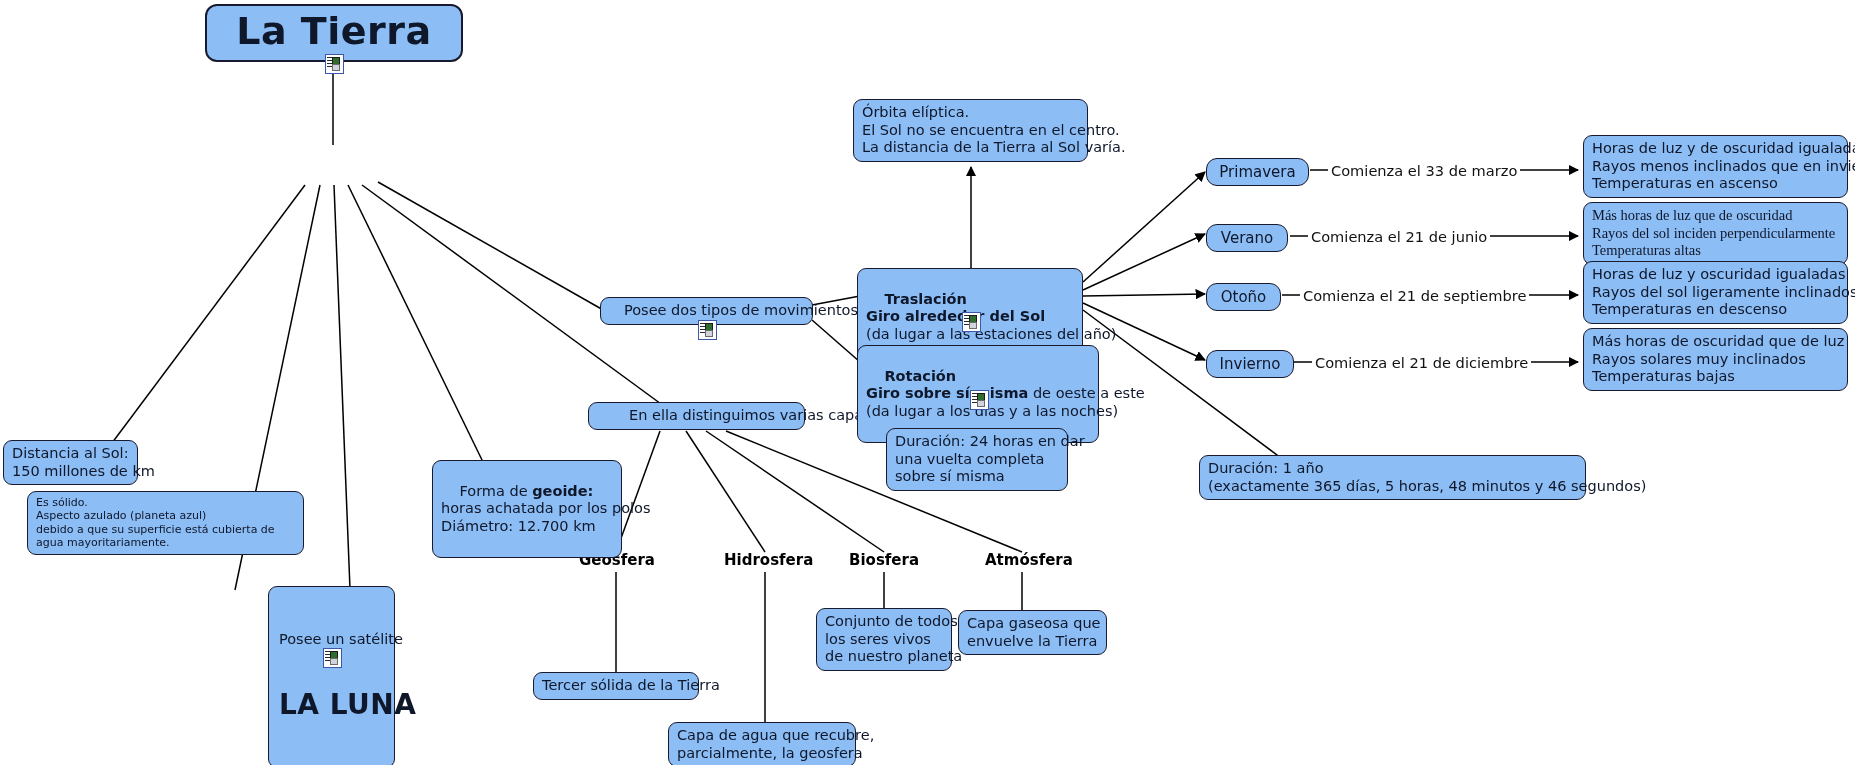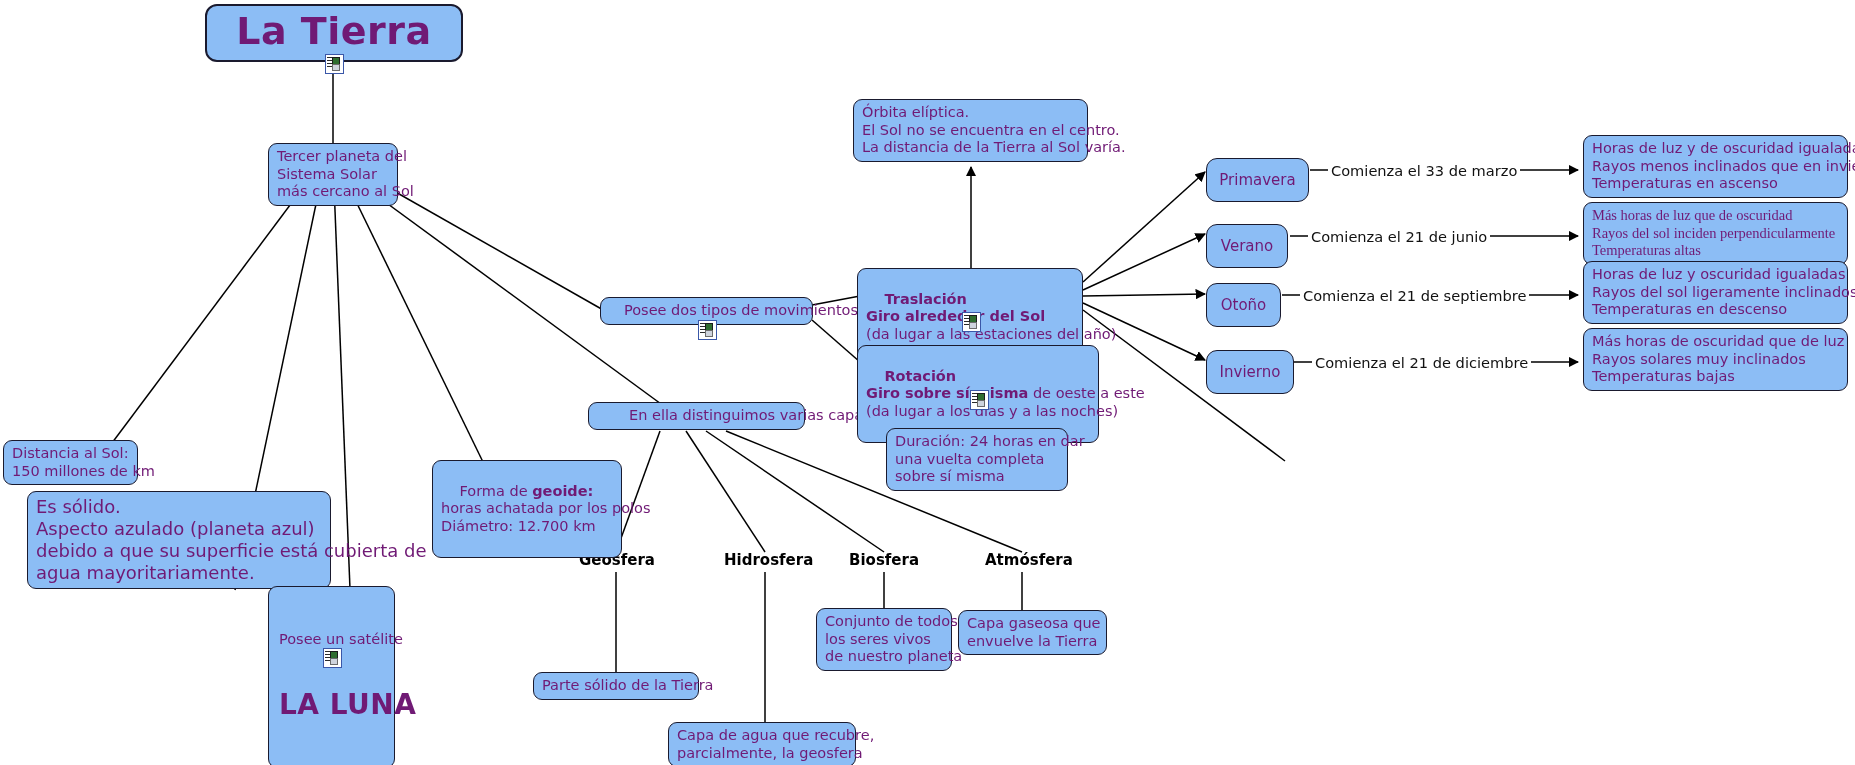--- a/index.html
+++ b/index.html
@@ -26,21 +26,21 @@
     width: 1855px;
     height: 765px;
     pointer-events: none;
   }
   .node {
     position: absolute;
     box-sizing: border-box;
     background: #8cbdf5;
     border: 1.4px solid #1a1a2e;
     border-radius: 9px;
-    color: #701a75;
+    color: #0f172a;
     padding: 4px 8px;
     line-height: 1.22;
     white-space: pre;
     z-index: 5;
   }
   .b { font-weight: bold; }
   .title-node {
     font-size: 38px;
     font-weight: bold;
     letter-spacing: 0.5px;
@@ -52,21 +52,21 @@
   .luna-node {
     text-align: center;
     padding: 5px 10px 6px 10px;
   }
   .luna-small { font-size: 14.5px; display:block; }
   .luna-big { font-size: 28px; font-weight: bold; display:block; letter-spacing: 0.5px; }
   .season-node {
     text-align: center;
     font-size: 15px;
     border-radius: 11px;
-    padding: 12px 12px;
+    padding: 4px 12px;
   }
   .label-txt {
     position: absolute;
     font-size: 14.6px;
     color: #111;
     white-space: nowrap;
     z-index: 4;
     background: #ffffff;
     padding: 0 3px;
   }
@@ -170,28 +170,25 @@
   </svg>
 
   <div class="node title-node" style="left:205px; top:4px; width:258px;">La Tierra</div>
   <div class="badge" style="left:325px; top:54px;">
     <div class="sheet"></div>
       <div class="lines"></div>
       <div class="pic"></div>
       <div class="pic2"></div>
   </div>
 
-  <div class="node" style="left:268px; top:143px; width:130px; font-size:14.5px;">Tercer planeta del
-Sistema Solar
-más cercano al Sol</div>
 
   <div class="node" style="left:3px; top:440px; width:135px; font-size:14.5px;">Distancia al Sol:
 150 millones de km</div>
 
-  <div class="node" style="left:27px; top:491px; width:304px; font-size:18px;">Es sólido.
+  <div class="node" style="left:27px; top:491px; width:277px; font-size:11px;">Es sólido.
 Aspecto azulado (planeta azul)
 debido a que su superficie está cubierta de
 agua mayoritariamente.</div>
 
   <div class="node luna-node" style="left:268px; top:586px; width:127px;">
     <span class="luna-small">Posee un satélite</span>
     <span class="luna-big">LA LUNA</span>
   </div>
   <div class="badge" style="left:323px; top:648px;">
     <div class="sheet"></div>
@@ -241,20 +238,22 @@
     <div class="sheet"></div>
       <div class="lines"></div>
       <div class="pic"></div>
       <div class="pic2"></div>
   </div>
 
   <div class="node" style="left:886px; top:428px; width:182px; font-size:14.5px;">Duración: 24 horas en dar
 una vuelta completa
 sobre sí misma</div>
 
+  <div class="node" style="left:1199px; top:455px; width:387px; font-size:14.5px;">Duración: 1 año
+(exactamente 365 días, 5 horas, 48 minutos y 46 segundos)</div>
 
   <div class="node season-node" style="left:1206px; top:158px; width:103px;">Primavera</div>
   <div class="label-txt" style="left:1328px; top:162px;">Comienza el 33 de marzo</div>
   <div class="node" style="left:1583px; top:135px; width:265px; font-size:14.5px;">Horas de luz y de oscuridad igualadas
 Rayos menos inclinados que en invierno,
 Temperaturas en ascenso</div>
 
   <div class="node season-node" style="left:1206px; top:224px; width:82px;">Verano</div>
   <div class="label-txt" style="left:1308px; top:228px;">Comienza el 21 de junio</div>
   <div class="node" style="left:1583px; top:202px; width:265px; font-size:14.5px;font-family:Liberation Serif, serif;">Más horas de luz que de oscuridad
@@ -267,21 +266,21 @@
 Rayos del sol ligeramente inclinados
 Temperaturas en descenso</div>
 
   <div class="node season-node" style="left:1206px; top:350px; width:88px;">Invierno</div>
   <div class="label-txt" style="left:1312px; top:354px;">Comienza el 21 de diciembre</div>
   <div class="node" style="left:1583px; top:328px; width:265px; font-size:14.5px;">Más horas de oscuridad que de luz
 Rayos solares muy inclinados
 Temperaturas bajas</div>
 
   <div class="layer-title" style="left:579px; top:551px;">Geosfera</div>
-  <div class="node" style="left:533px; top:672px; width:166px; font-size:14.5px; text-align:center;">Parte sólido de la Tierra</div>
+  <div class="node" style="left:533px; top:672px; width:166px; font-size:14.5px; text-align:center;">Tercer sólida de la Tierra</div>
 
   <div class="layer-title" style="left:724px; top:551px;">Hidrosfera</div>
   <div class="node" style="left:668px; top:722px; width:188px; font-size:14.5px;">Capa de agua que recubre,
 parcialmente, la geosfera</div>
 
   <div class="layer-title" style="left:849px; top:551px;">Biosfera</div>
   <div class="node" style="left:816px; top:608px; width:136px; font-size:14.5px;">Conjunto de todos
 los seres vivos
 de nuestro planeta</div>
 

